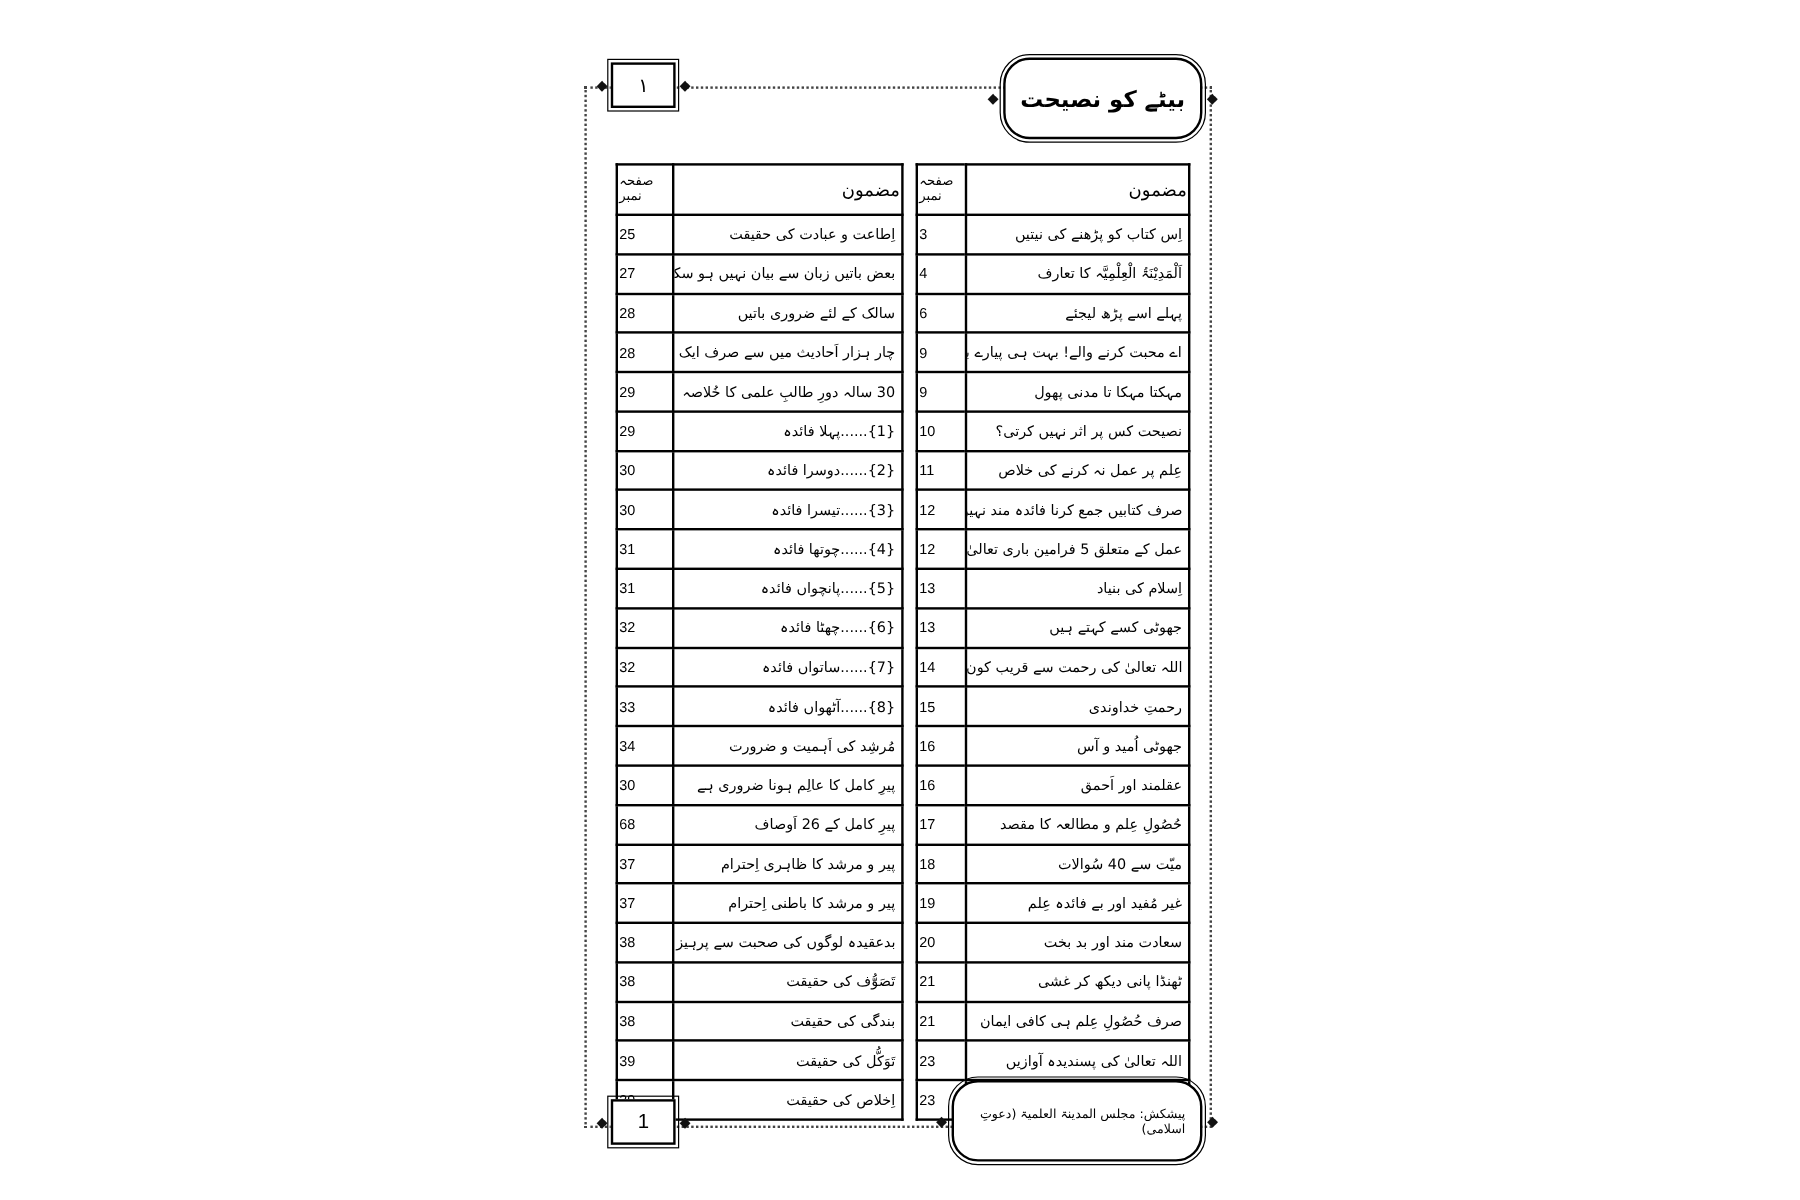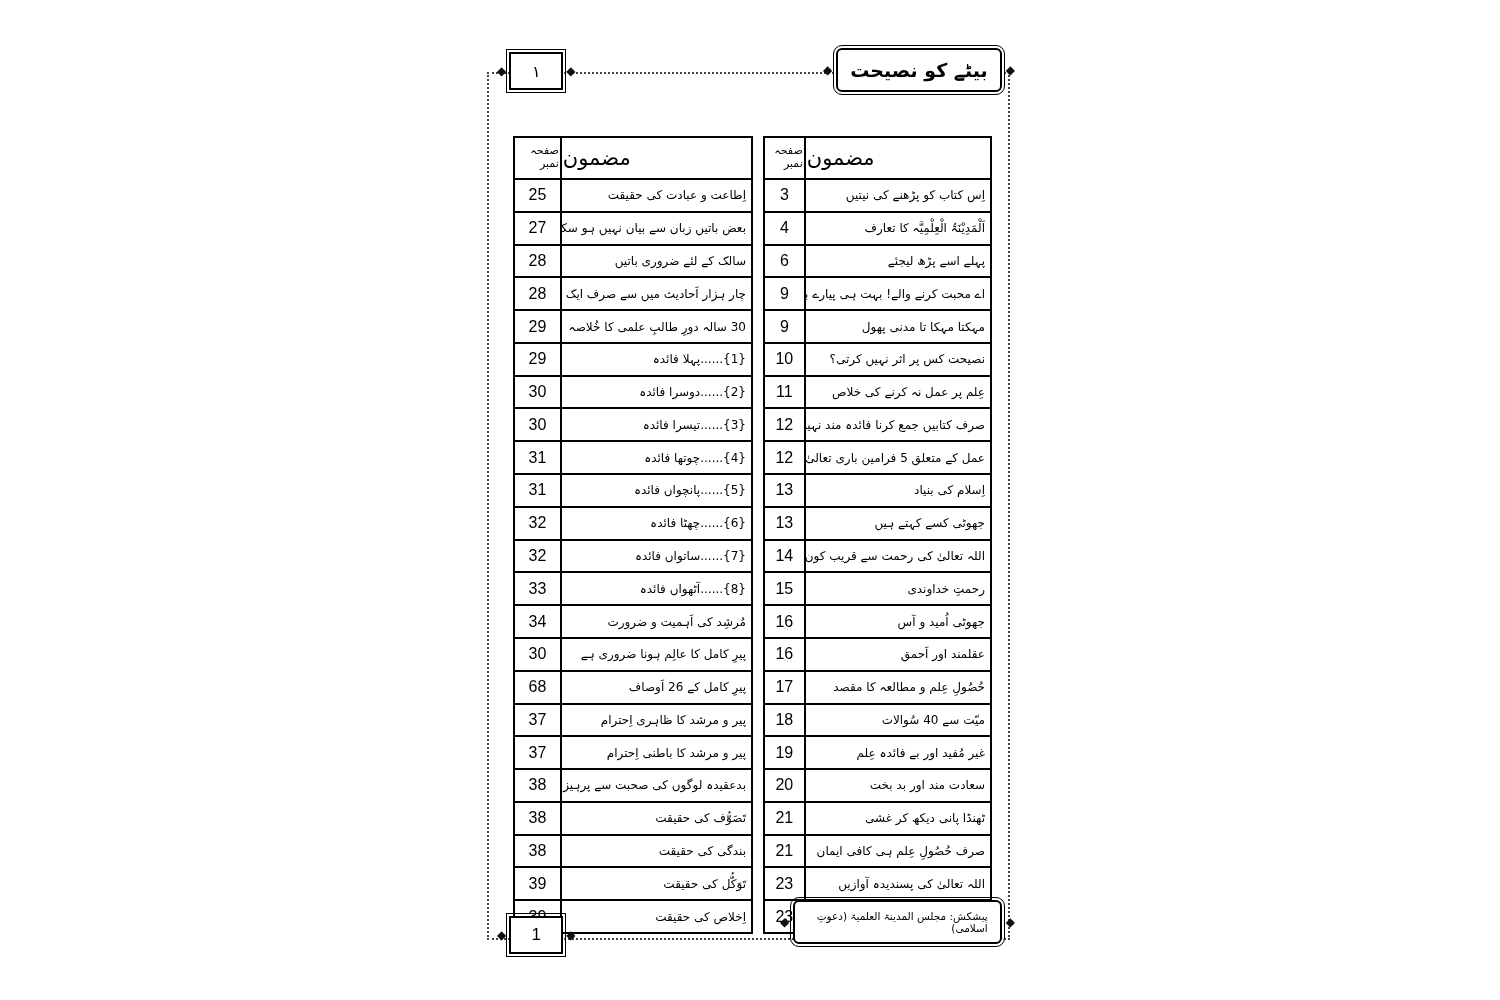--- a/index.html
+++ b/index.html
@@ -26,48 +26,48 @@
   }
   .latin-num { font-family:"Liberation Sans", sans-serif; font-size:17px; }
   .ornament { font-size:12px; line-height:1; color:#111; }
 
   
   .cartouche-wrap { position:absolute; display:flex; align-items:center; gap:4px; }
   .cartouche-wrap.top { left:338px; top:8px; }
   .cartouche-wrap.bottom { left:295px; top:860px; }
   .cartouche {
     border:2px solid #000; outline:1px solid #000; outline-offset:2px;
-    border-radius:6px; background:#fff; display:flex; align-items:center;
-    justify-content:center; padding:0 12px;
+    border-radius:22px; background:#fff; display:flex; align-items:center;
+    justify-content:center; padding:12px 12px;
   }
   .cartouche.title-c { height:40px; min-width:130px; font-weight:bold; font-size:19px; direction:rtl; }
   .cartouche.pub-c { height:40px; min-width:150px; font-size:10.5px; direction:rtl; }
 
   
   .page-title {
     position:absolute; left:0; top:48px; width:100%; text-align:center;
     font-size:38px; font-weight:bold; direction:rtl; letter-spacing:-1px;
   }
 
   
   .toc-table {
     position:absolute; top:96px; height:798px; border-collapse:collapse;
     table-layout:fixed; direction:rtl; background:#fff;
   }
   .toc-table.pos-right { left:278px; width:229px; }
   .toc-table.pos-left  { left:28px;  width:240px; }
   .toc-table th, .toc-table td { border:2px solid #000; overflow:hidden; vertical-align:middle; }
   .toc-table thead th { height:38px; font-weight:normal; }
-  .head-topic { font-size:21px; text-align:left; }
-  .head-page  { font-size:11px; line-height:1.15; text-align:right; padding:0 1px; }
+  .head-topic { font-size:15px; text-align:right; }
+  .head-page  { font-size:11px; line-height:1.15; text-align:left; padding:0 1px; }
   td.topic-cell {
     font-size:12px; text-align:right; padding:0 5px; white-space:nowrap; direction:rtl;
   }
   td.page-cell {
-    font-family:"Liberation Sans", sans-serif; font-size:16px; text-align:center; direction:ltr;
+    font-family:"Liberation Sans", sans-serif; font-size:12px; text-align:left; direction:ltr;
   }
 </style>
 </head>
 <body>
 
 <div class="book-page">
 
   <div class="dotted-frame"></div>
 
   <div class="corner-wrap top">

